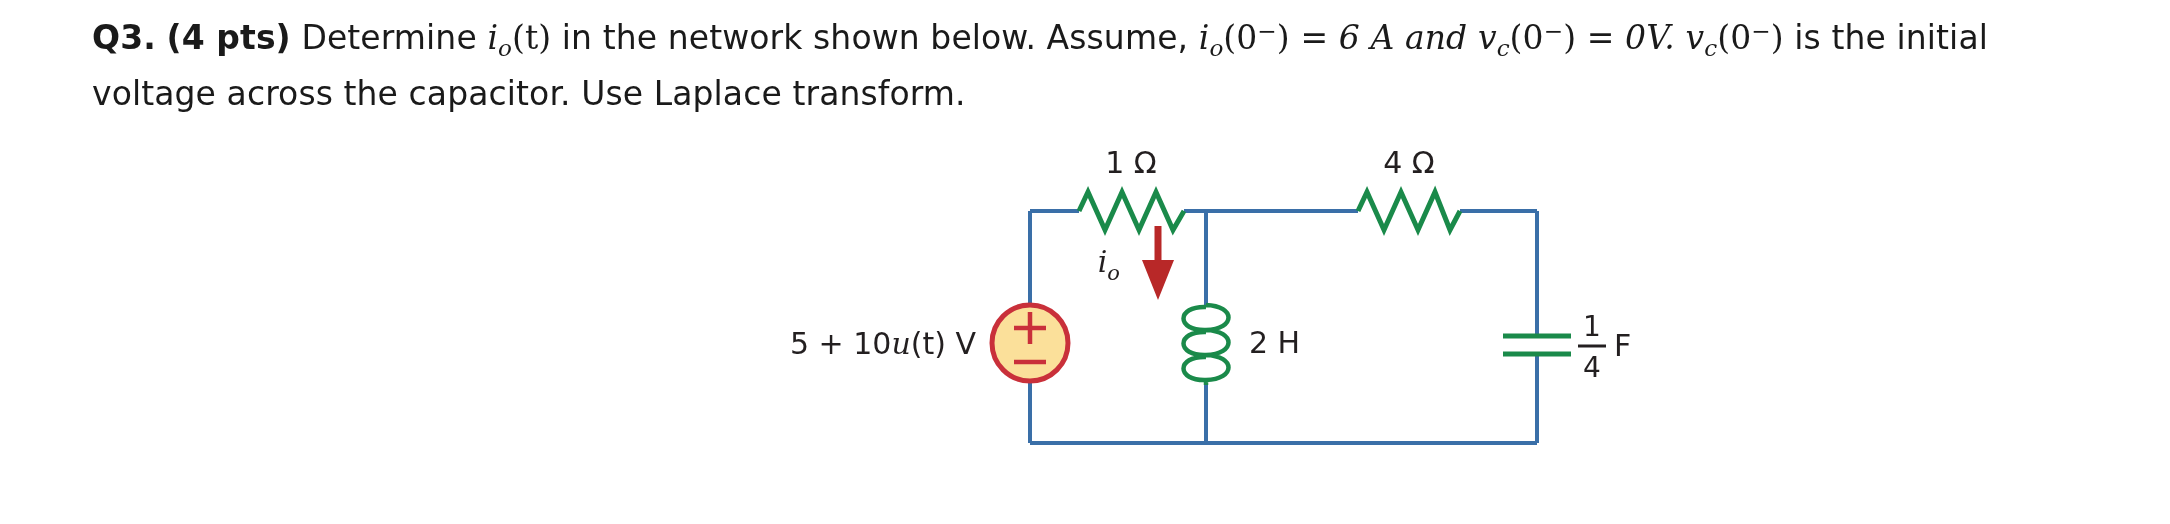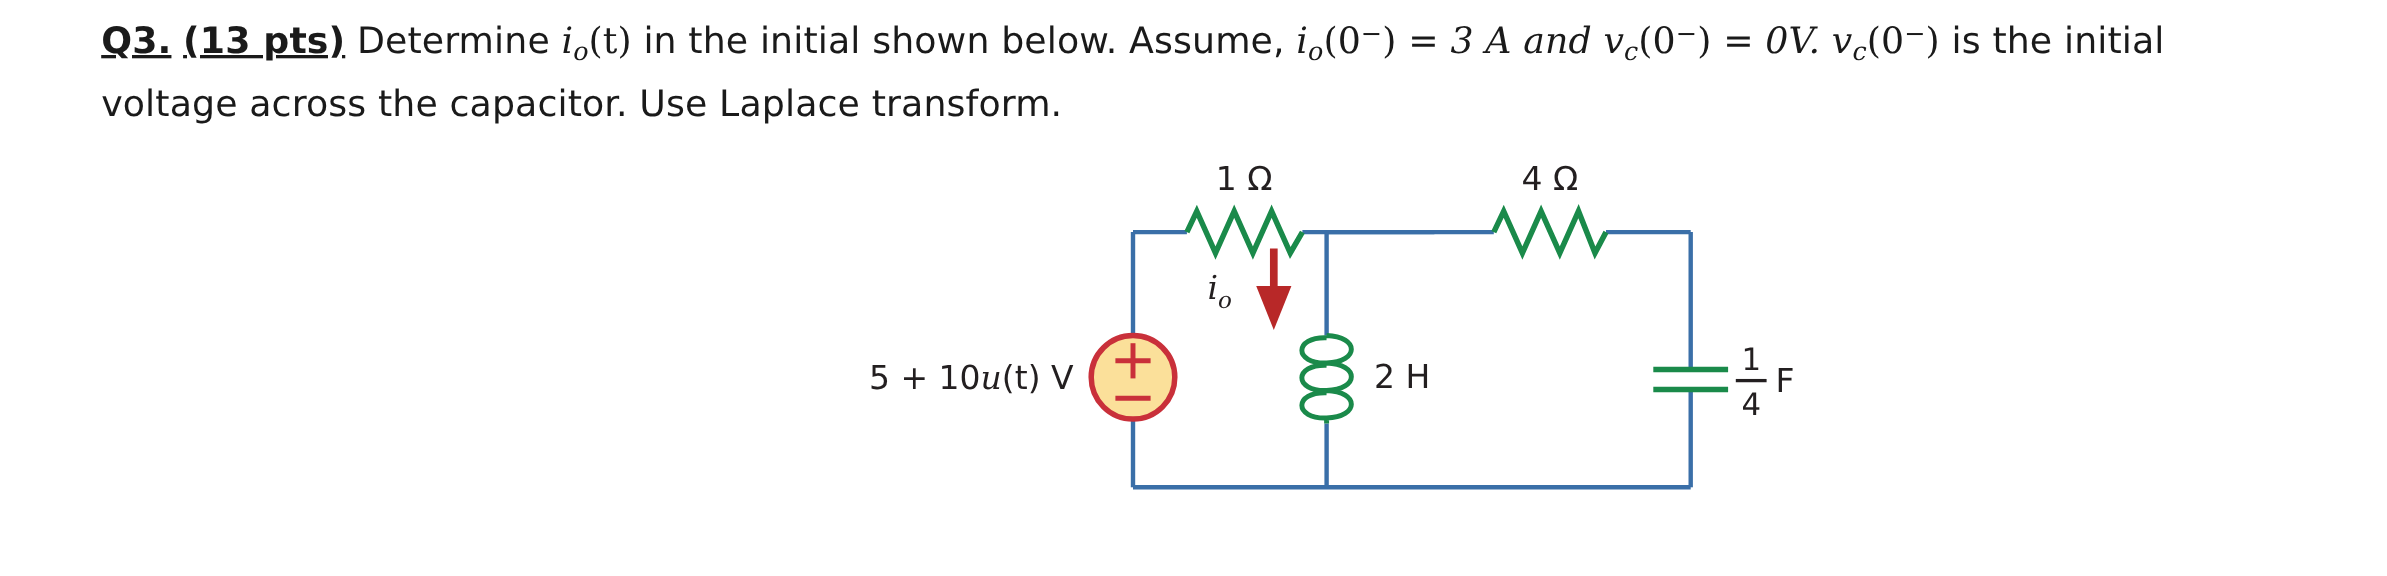--- a/index.html
+++ b/index.html
@@ -22,21 +22,20 @@
     left: 92px;
     top: 8px;
     width: 2010px;
     font-size: 33px;
     line-height: 46px;
     color: #1a1a1a;
     letter-spacing: 0.1px;
   }
   .q-label {
     font-weight: bold;
-    text-decoration: underline;
   }
   .mathvar {
     font-family: "DejaVu Serif", serif;
     font-style: italic;
   }
   .mathup {
     font-family: "DejaVu Serif", serif;
     font-style: normal;
   }
   .mi-sub {
@@ -91,27 +90,27 @@
     font-size: 28px;
     fill: #231f20;
     font-family: "DejaVu Sans", sans-serif;
   }
 </style>
 </head>
 <body>
 
 <div id="problem-statement">
   <span class="q-label">Q3.</span>
-  <span class="q-label">(13 pts)</span>
+  <span class="q-label">(4 pts)</span>
   <span>Determine</span>
   <span class="mathvar">i</span><span class="mi-sub">o</span><span class="mathup">(t)</span>
-  <span>in the initial shown below. Assume,</span>
+  <span>in the network shown below. Assume,</span>
   <span class="mathvar">i</span><span class="mi-sub">o</span><span class="mathup">(0</span><span class="sup-minus">−</span><span class="mathup">)</span>
   <span class="mathup">=</span>
-  <span class="mathvar">3 A</span>
+  <span class="mathvar">6 A</span>
   <span class="mathvar">and</span>
   <span class="mathvar">v</span><span class="mi-sub">c</span><span class="mathup">(0</span><span class="sup-minus">−</span><span class="mathup">)</span>
   <span class="mathup">=</span>
   <span class="mathvar">0V.</span>
   <span class="mathvar">v</span><span class="mi-sub">c</span><span class="mathup">(0</span><span class="sup-minus">−</span><span class="mathup">)</span>
   <span>is the initial voltage across the capacitor. Use Laplace transform.</span>
 </div>
 
 <div id="circuit-figure">
   <svg id="circuit-svg" width="900" height="390" viewBox="0 0 900 390">

